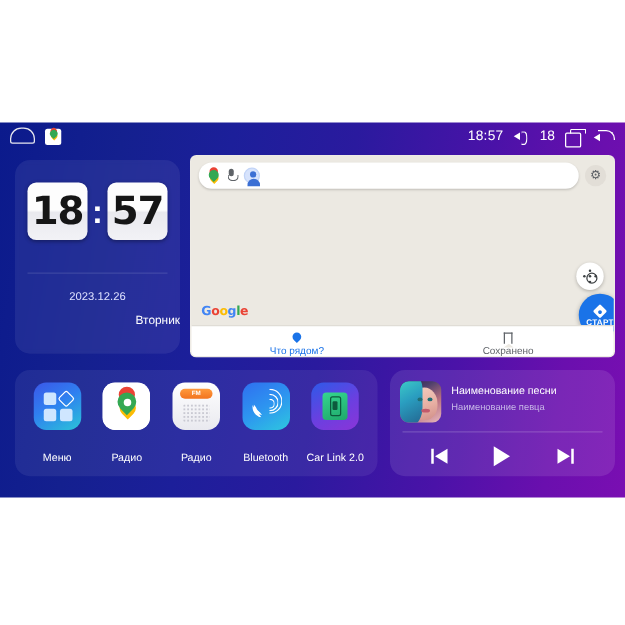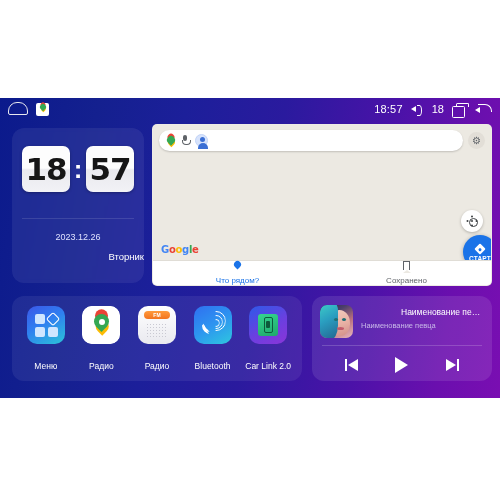--- a/index.html
+++ b/index.html
@@ -225,21 +225,21 @@
     background:#1a73e8; border-radius:50%;
   }
   .start-label {
     font-size: 6.5px; color: #fff; font-weight: 700; margin-top: 2px; letter-spacing: .2px;
   }
   .map-bottomnav {
     position: absolute; left: 0; bottom: 0; width: 100%; height: 25px;
     background: #ffffff; display: flex;
     border-top: 1px solid #e0ddd6;
   }
-  .mbn-item { flex: 1; display: flex; flex-direction: column; align-items: center; justify-content: space-between; gap: 1px; }
+  .mbn-item { flex: 1; display: flex; flex-direction: column; align-items: center; justify-content: flex-end; gap: 1px; }
   .mbn-label { font-size: 8px; }
   .mbn-item.active .mbn-label { color: #1a73e8; }
   .mbn-item.inactive .mbn-label { color: #5f6368; }
   .mbn-pin { width: 7px; height: 9px; position: relative; }
   .mbn-pin::before {
     content:""; position:absolute; left:0; top:0; width:7px; height:7px;
     border-radius:50% 50% 50% 0; transform: rotate(-45deg); background:#1a73e8;
   }
   .mbn-bm { width: 7px; height: 9px; border:1.1px solid #5f6368; border-bottom:none; position:relative; }
   .mbn-bm::after{
@@ -346,21 +346,21 @@
   .aa-hair {
     position:absolute; left:-2px; top:-2px; width:20px; height:37px;
     background: linear-gradient(150deg,#3fd0c8 0%,#2a9ec0 45%,#23648f 100%);
     border-radius: 50% 20% 40% 30%;
   }
   .aa-eye { position:absolute; width:4px; height:3px; background:#1f6e74; border-radius:50%; }
   .aa-eye.l{ left:14px; top:13px;}
   .aa-eye.r{ left:22px; top:13px;}
   .aa-lip { position:absolute; left:17px; top:22px; width:7px; height:3px; background:#c25a6b; border-radius:50%;}
   .mw-meta { flex: 1; min-width: 0; padding-top: 2px; }
-  .mw-title { font-size: 8.5px; color: #ffffff; white-space: nowrap; overflow: hidden; text-overflow: ellipsis; margin-left: 40px; }
+  .mw-title { font-size: 8.5px; color: #ffffff; white-space: nowrap; overflow: hidden; text-overflow: ellipsis; }
   .mw-artist { font-size: 7.5px; color: #c8b8e8; margin-top: 4px; white-space: nowrap; overflow: hidden; text-overflow: ellipsis; }
   .mw-divider { position:absolute; left:10px; top:49px; width:160px; height:1px; background: rgba(255,255,255,.18); }
   .mw-controls { position:absolute; left:0; top:56px; width:180px; height:26px; display:flex; align-items:center; justify-content:space-around; padding:0 14px;}
   .ctl { width:24px; height:20px; display:flex; align-items:center; justify-content:center; }
   .ic-prev { width:13px; height:12px; position:relative; }
   .ic-prev::before{ content:""; position:absolute; left:0; top:0; width:2.6px; height:12px; background:#fff;}
   .ic-prev::after{ content:""; position:absolute; left:3px; top:0; width:0;height:0;
     border-top:6px solid transparent; border-bottom:6px solid transparent; border-right:10px solid #fff;}
   .ic-next { width:13px; height:12px; position:relative; }
   .ic-next::before{ content:""; position:absolute; right:0; top:0; width:2.6px; height:12px; background:#fff;}

